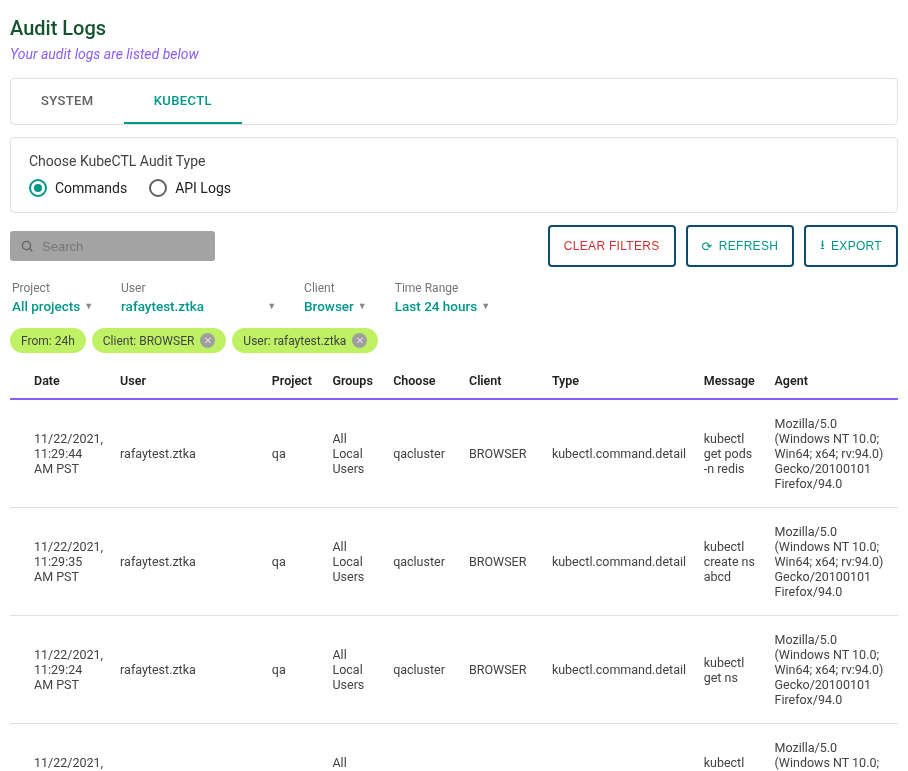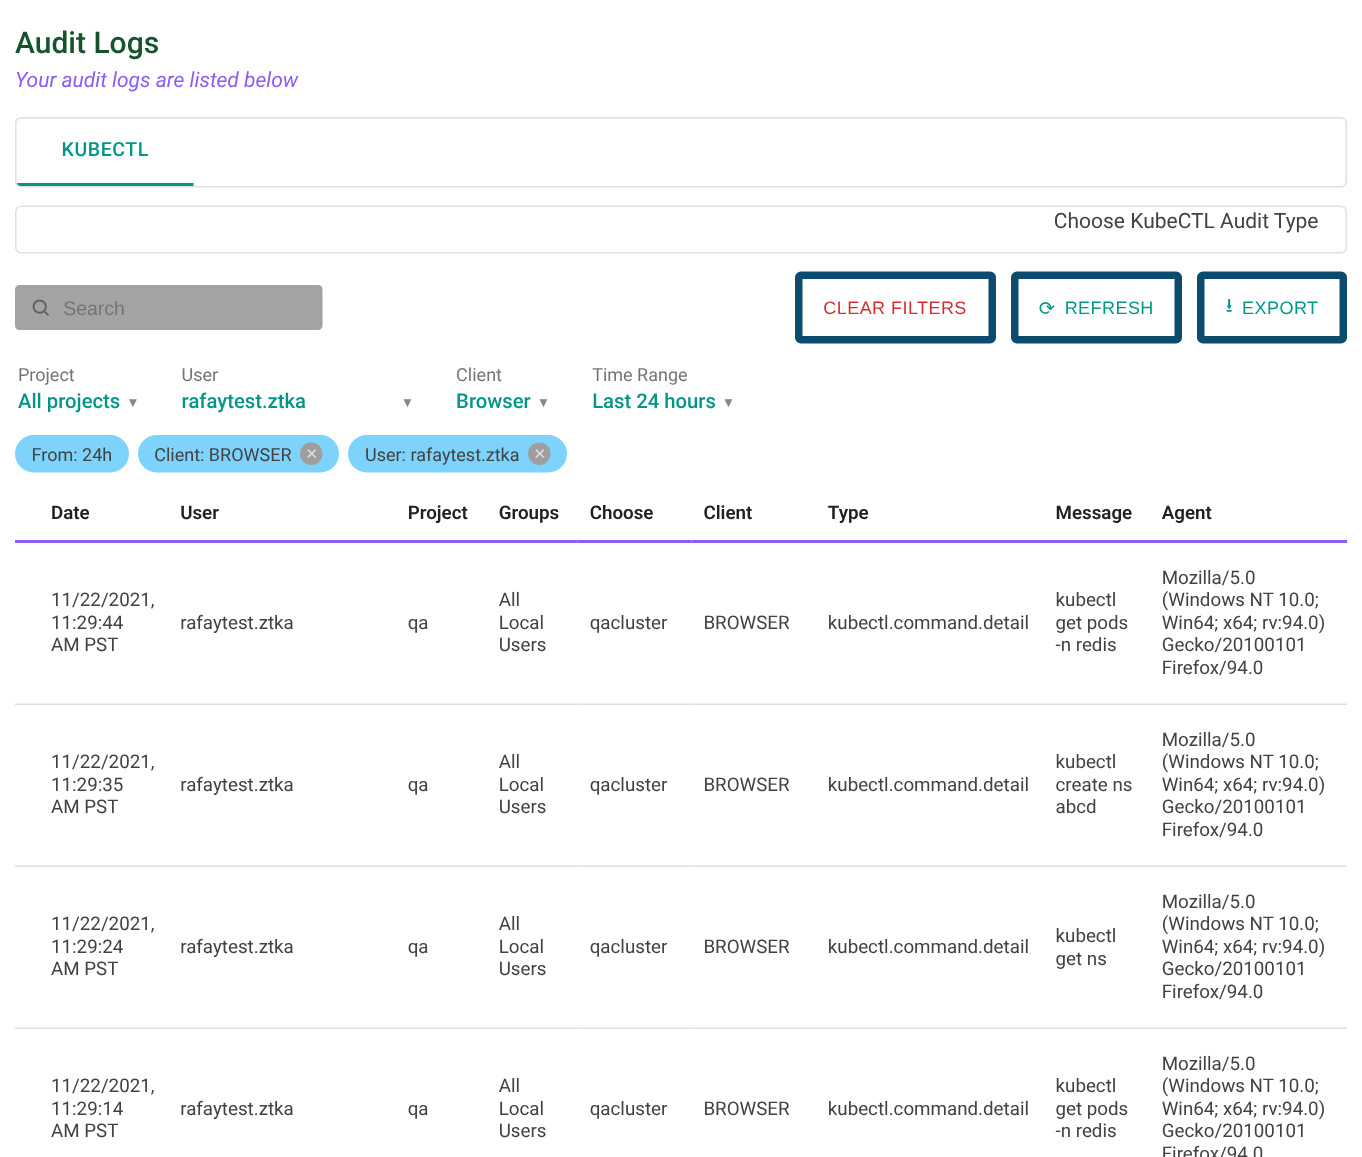--- a/index.html
+++ b/index.html
@@ -46,23 +46,22 @@
       text-align: center;
       border-bottom: 2px solid transparent;
     }
     .tab.active {
       color: #009688;
       border-bottom-color: #009688;
     }
     .audit-type-card {
       border: 1px solid #e0e0e0;
       border-radius: 4px;
-      padding: 2px 18px;
+      padding: 15px 18px;
       margin-bottom: 12px;
-      text-align: right;
     }
     .audit-type-label {
       font-size: 14px;
       color: #424242;
       margin-bottom: 10px;
     }
     .radio-row {
       display: flex;
       gap: 22px;
       align-items: center;
@@ -123,21 +122,21 @@
       font-size: 13px;
       color: #424242;
       width: 100%;
     }
     .action-buttons {
       display: flex;
       gap: 10px;
     }
     .btn {
       padding: 8px 14px;
-      border: 5px solid #0c4a6e;
+      border: 2px solid #0c4a6e;
       border-radius: 4px;
       background: #fff;
       font-size: 12px;
       font-weight: 500;
       letter-spacing: 0.3px;
       cursor: pointer;
       display: inline-flex;
       align-items: center;
       gap: 6px;
     }
@@ -173,21 +172,21 @@
       font-size: 9px;
       color: #888;
     }
     .filter-block.user .filter-value { min-width: 155px; justify-content: space-between;}
     .chips-row {
       display: flex;
       gap: 6px;
       margin-bottom: 10px;
     }
     .chip {
-      background: #7dd3fc;
+      background: #bef264;
       border-radius: 14px;
       padding: 5px 11px;
       font-size: 12px;
       color: #424242;
       display: inline-flex;
       align-items: center;
       gap: 6px;
     }
     .chip .x {
       width: 15px;
@@ -232,26 +231,37 @@
     .table th:first-child, .table td:first-child { padding-left: 24px; }
   </style>
 </head>
 <body>
 
 <h1 class="page-title">Audit Logs</h1>
 <p class="page-subtitle">Your audit logs are listed below</p>
 
 <div class="tabs-card">
   <div class="tabs-bar" id="tabs-bar">
+      <div class="tab">SYSTEM</div>
       <div class="tab active">KUBECTL</div>
     </div>
 </div>
 
 <div class="audit-type-card">
   <div class="audit-type-label">Choose KubeCTL Audit Type</div>
+  <div class="radio-row" id="radio-row">
+      <label class="radio-option">
+        <span class="radio-dot sel"></span>
+        <span class="radio-label">Commands</span>
+      </label>
+      <label class="radio-option">
+        <span class="radio-dot"></span>
+        <span class="radio-label">API Logs</span>
+      </label>
+    </div>
 </div>
 
 <div class="toolbar-row">
   <div class="search-box">
     <svg class="search-icon-svg" viewBox="0 0 24 24" fill="none" stroke="currentColor" stroke-width="2.2">
         <circle cx="11" cy="11" r="7"></circle>
         <line x1="21" y1="21" x2="16.65" y2="16.65"></line>
       </svg>
     <input type="text" placeholder="Search" style="">
   </div>

